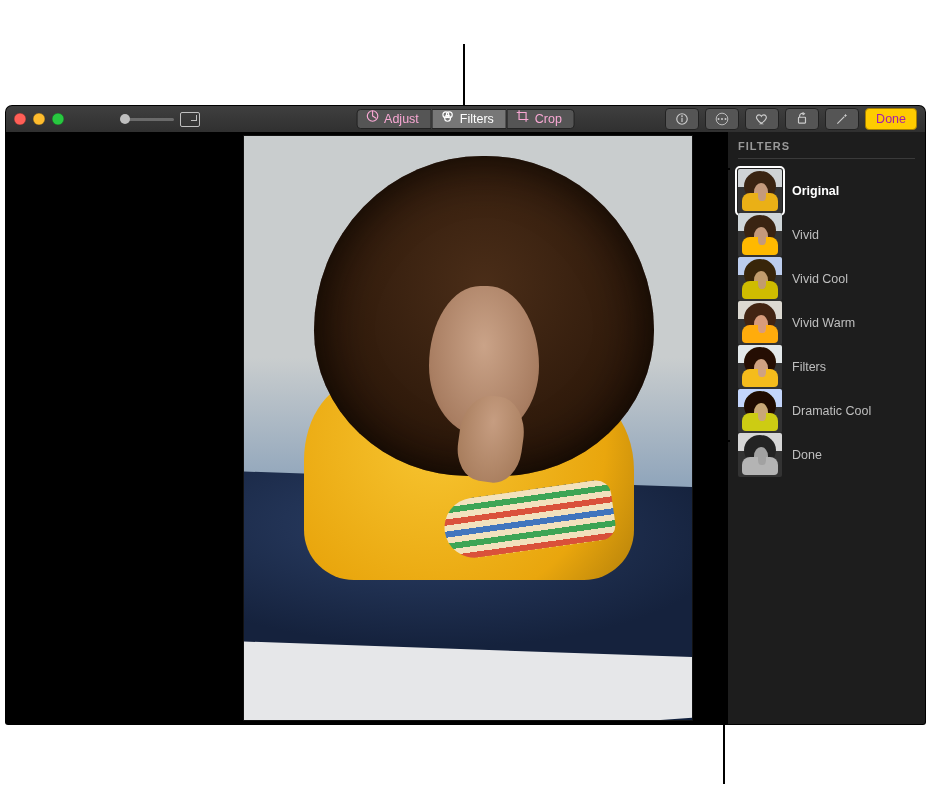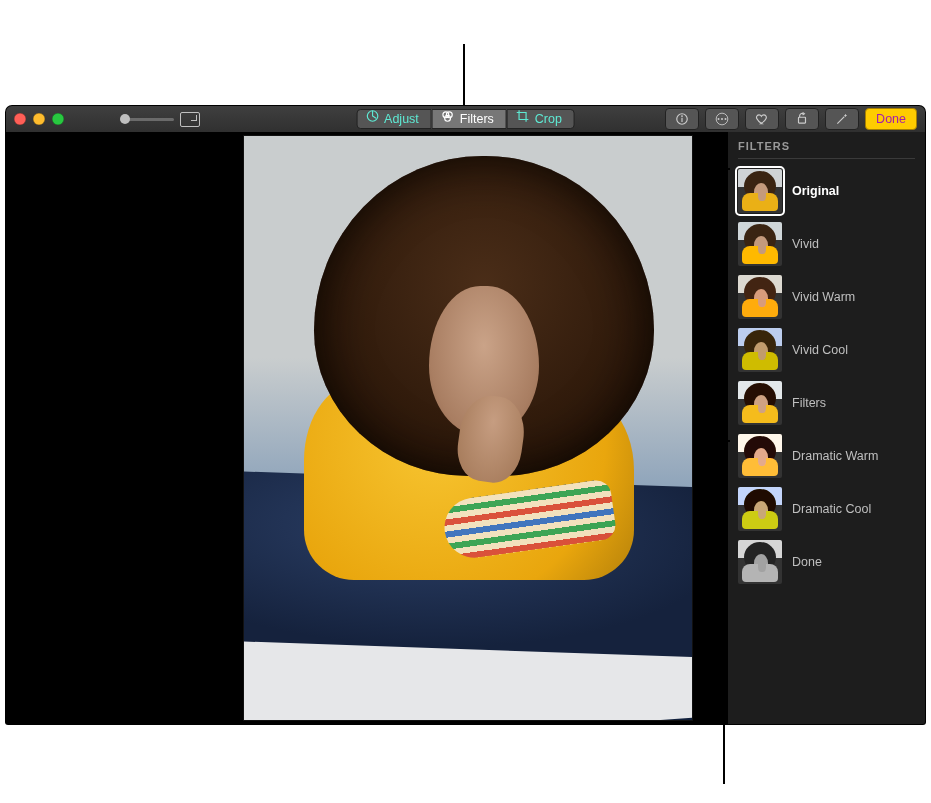--- a/index.html
+++ b/index.html
@@ -90,21 +90,21 @@
     content:''; position:absolute; right:2px; top:2px; width:5px; height:5px;
     border-right:1.5px solid #bfbfbf; border-bottom:1.5px solid #bfbfbf;
   }
 
   .center-tabs {
     position:absolute; left:50%; transform:translateX(-50%);
     display:flex; height:20px;
   }
   .tab {
     display:flex; align-items:center; gap:5px;
-    background:#555; color:#5eead4;
+    background:#555; color:#f9a8d4;
     border:1px solid #222; padding:0 12px 0 8px;
     font-size:12.5px; line-height:19px;
     cursor:pointer;
   }
   .tab:first-child{ border-radius:4px 0 0 4px; }
   .tab:last-child{ border-radius:0 4px 4px 0;align-items:center; }
   .tab.active { background:#777; color:#fff; }
   .tab svg{ width:14px; height:14px; }
   .tab .lbl{ }
 
@@ -189,21 +189,21 @@
     color:#ccc;
     padding: 8px 10px 12px 10px;
     box-sizing:border-box;
     overflow:hidden;
   }
   .sidebar-header {
     font-size:11px; letter-spacing:1px; color:#999; font-weight:600;
     padding-bottom:6px; border-bottom:1px solid #3a3a3a;
     margin-bottom:10px;
   }
-  .filter-list { display:flex; flex-direction:column; gap:9px; }
+  .filter-list { display:flex; flex-direction:column; }
   .filter-item {
     display:flex; align-items:center; gap:10px;
     cursor:pointer;
     font-size:12.5px; color:#bfbfbf;
   }
   .filter-item.selected .filter-label{ color:#fff; font-weight:600; }
   .filter-item.selected .thumb-wrap{ outline:2px solid #fff; outline-offset:1px; }
   .thumb-wrap {
     width:44px; height:44px; border-radius:2px; overflow:hidden;
     position:relative; flex:0 0 auto; background:#333;
@@ -357,65 +357,53 @@
                   <div class="th-hair"></div>
                   <div class="th-face"></div>
                   <div class="th-sweater"></div>
                   <div class="th-hand"></div>
                 </div>
               </div>
               <span class="filter-label">Vivid</span>
             </div>
             <div class="filter-item">
               <div class="thumb-wrap">
+                <div class="thumb-inner f-vivid-cool">
+                  <div class="th-sky"></div>
+                  <div class="th-hair"></div>
+                  <div class="th-face"></div>
+                  <div class="th-sweater"></div>
+                  <div class="th-hand"></div>
+                </div>
+              </div>
+              <span class="filter-label">Vivid Cool</span>
+            </div>
+            <div class="filter-item">
+              <div class="thumb-wrap">
                 <div class="thumb-inner f-vivid-warm">
                   <div class="th-sky"></div>
                   <div class="th-hair"></div>
                   <div class="th-face"></div>
                   <div class="th-sweater"></div>
                   <div class="th-hand"></div>
                 </div>
               </div>
               <span class="filter-label">Vivid Warm</span>
             </div>
             <div class="filter-item">
               <div class="thumb-wrap">
-                <div class="thumb-inner f-vivid-cool">
-                  <div class="th-sky"></div>
-                  <div class="th-hair"></div>
-                  <div class="th-face"></div>
-                  <div class="th-sweater"></div>
-                  <div class="th-hand"></div>
-                </div>
-              </div>
-              <span class="filter-label">Vivid Cool</span>
-            </div>
-            <div class="filter-item">
-              <div class="thumb-wrap">
                 <div class="thumb-inner f-dramatic">
                   <div class="th-sky"></div>
                   <div class="th-hair"></div>
                   <div class="th-face"></div>
                   <div class="th-sweater"></div>
                   <div class="th-hand"></div>
                 </div>
               </div>
               <span class="filter-label">Filters</span>
-            </div>
-            <div class="filter-item">
-              <div class="thumb-wrap">
-                <div class="thumb-inner f-dramatic-warm">
-                  <div class="th-sky"></div>
-                  <div class="th-hair"></div>
-                  <div class="th-face"></div>
-                  <div class="th-sweater"></div>
-                  <div class="th-hand"></div>
-                </div>
-              </div>
-              <span class="filter-label">Dramatic Warm</span>
             </div>
             <div class="filter-item">
               <div class="thumb-wrap">
                 <div class="thumb-inner f-dramatic-cool">
                   <div class="th-sky"></div>
                   <div class="th-hair"></div>
                   <div class="th-face"></div>
                   <div class="th-sweater"></div>
                   <div class="th-hand"></div>
                 </div>

